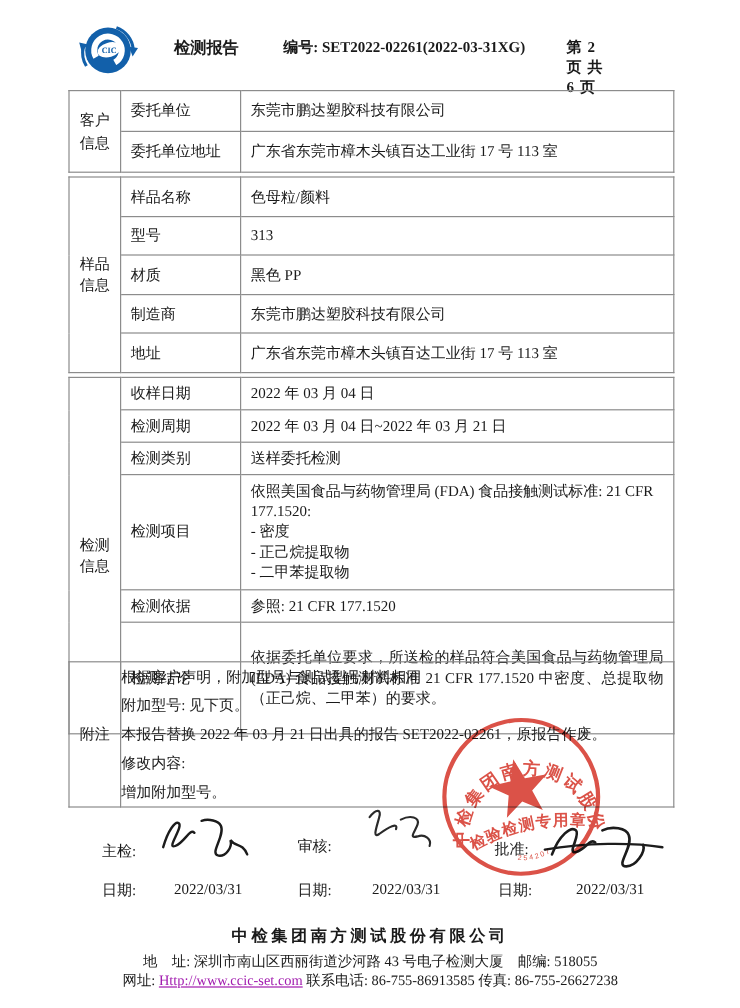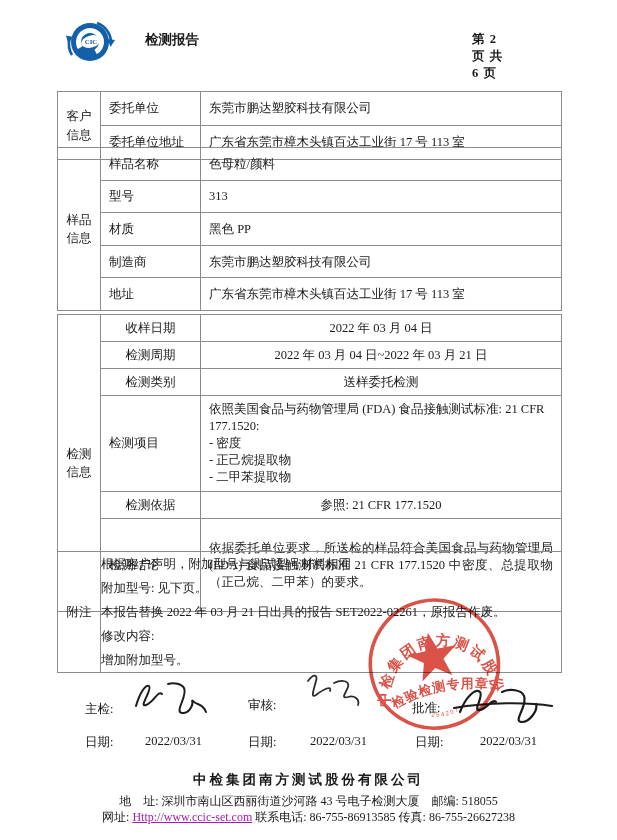--- a/index.html
+++ b/index.html
@@ -12,24 +12,24 @@
   .hdr{position:absolute;left:0;top:0;width:508px;height:70px;}
   .logo{position:absolute;left:64px;top:17px;width:56px;height:50px;}
   .hdr-title{position:absolute;left:145px;top:31px;font-weight:bold;font-size:13.5px;}
   .hdr-no{position:absolute;left:236px;top:31px;font-weight:bold;font-size:12.5px;}
   .hdr-page{position:absolute;left:472px;top:31px;font-weight:bold;font-size:12.5px;letter-spacing:1px;}
   
   table.sec{position:absolute;left:57px;width:505px;border-collapse:collapse;table-layout:fixed;}
   table.sec td{border:1px solid #8c8c8c;vertical-align:middle;padding:0 8px;line-height:1.45;}
   td.seclabel{text-align:center;padding:0;line-height:1.9;}
   td.field{width:100px;}
-  .t1{top:75px;margin-top:16px;}  .t1 td{height:33px;}
+  .t1{top:75px;}  .t1 td{height:33px;}
   .t2{top:147px;} .t2 td{height:31.6px;}
   .t3{top:314px;}
-  .t3 tr.r1 td{height:26px;text-align:center;}
+  .t3 tr.r1 td{height:26px;}
   .t3 td.multi{padding:5px 8px;line-height:17px;vertical-align:middle;}
   .t3 td.concl{padding:21px 8px;line-height:16.8px;text-align:justify;}
   .t4{top:551px;}
   .t4 td.notes{height:119px;vertical-align:middle;line-height:24px;padding:0 0;}
   
   .lab{position:absolute;font-size:12.5px;}
   .sig{position:absolute;}
   
   .stamp{position:absolute;left:364px;top:594px;width:142px;height:146px;
     transform:rotate(-12deg);opacity:.88;mix-blend-mode:multiply;pointer-events:none;}
@@ -48,20 +48,21 @@
     <circle cx="26" cy="25" r="19" fill="#1260aa"></circle>
     <circle cx="26" cy="25" r="11.5" fill="none" stroke="#ffffff" stroke-width="5" stroke-dasharray="54 18" transform="rotate(150 26 25)"></circle>
     <ellipse cx="27" cy="24.5" rx="10" ry="6" fill="#ffffff" transform="rotate(-16 27 24.5)"></ellipse>
     <text x="27" y="27.3" font-size="6.8" font-weight="bold" fill="#1260aa" text-anchor="middle" font-family="Liberation Serif, serif">CIC</text>
     <path d="M33 6 A 21 21 0 0 1 47 24" fill="none" stroke="#1260aa" stroke-width="2.6"></path>
     <polygon points="43.5,22 51,23 46.5,30" fill="#1260aa"></polygon>
     <path d="M8 38 A 21 21 0 0 1 5.5 22" fill="none" stroke="#1260aa" stroke-width="2.6"></path>
     <polygon points="4,26 9.5,20 2,18.5" fill="#1260aa"></polygon>
   </svg>
   <div class="hdr-title">检测报告</div>
+  <div class="hdr-no">编号: SET2022-02261(2022-03-31XG)</div>
   <div class="hdr-page">第 2 页 共 6 页</div>
 </div>
 
 <table class="sec t1">
   <colgroup>
       <col style="width:43px">
       <col style="width:100px">
       <col>
     </colgroup>
   <tbody>

